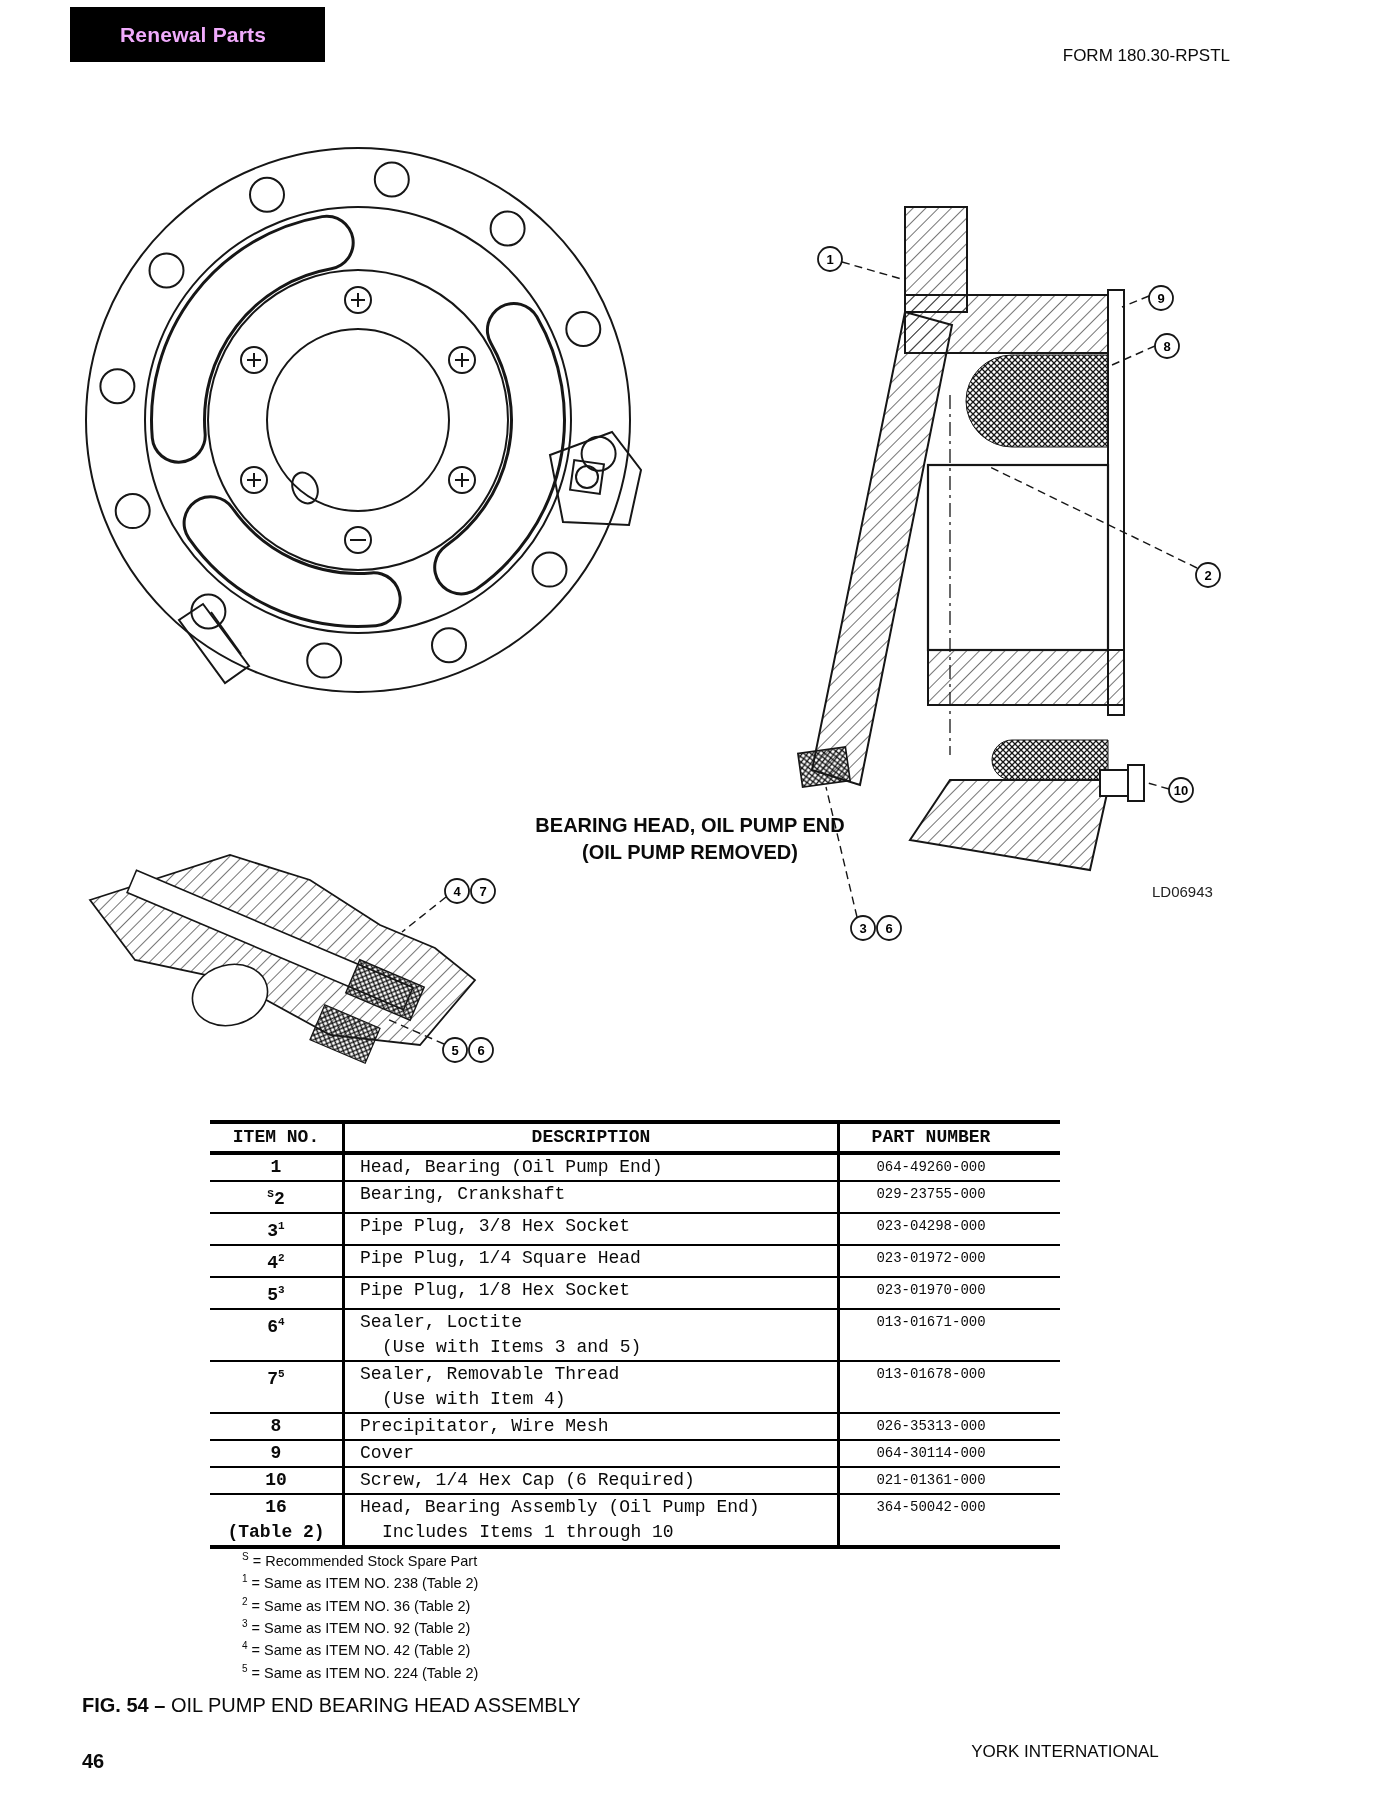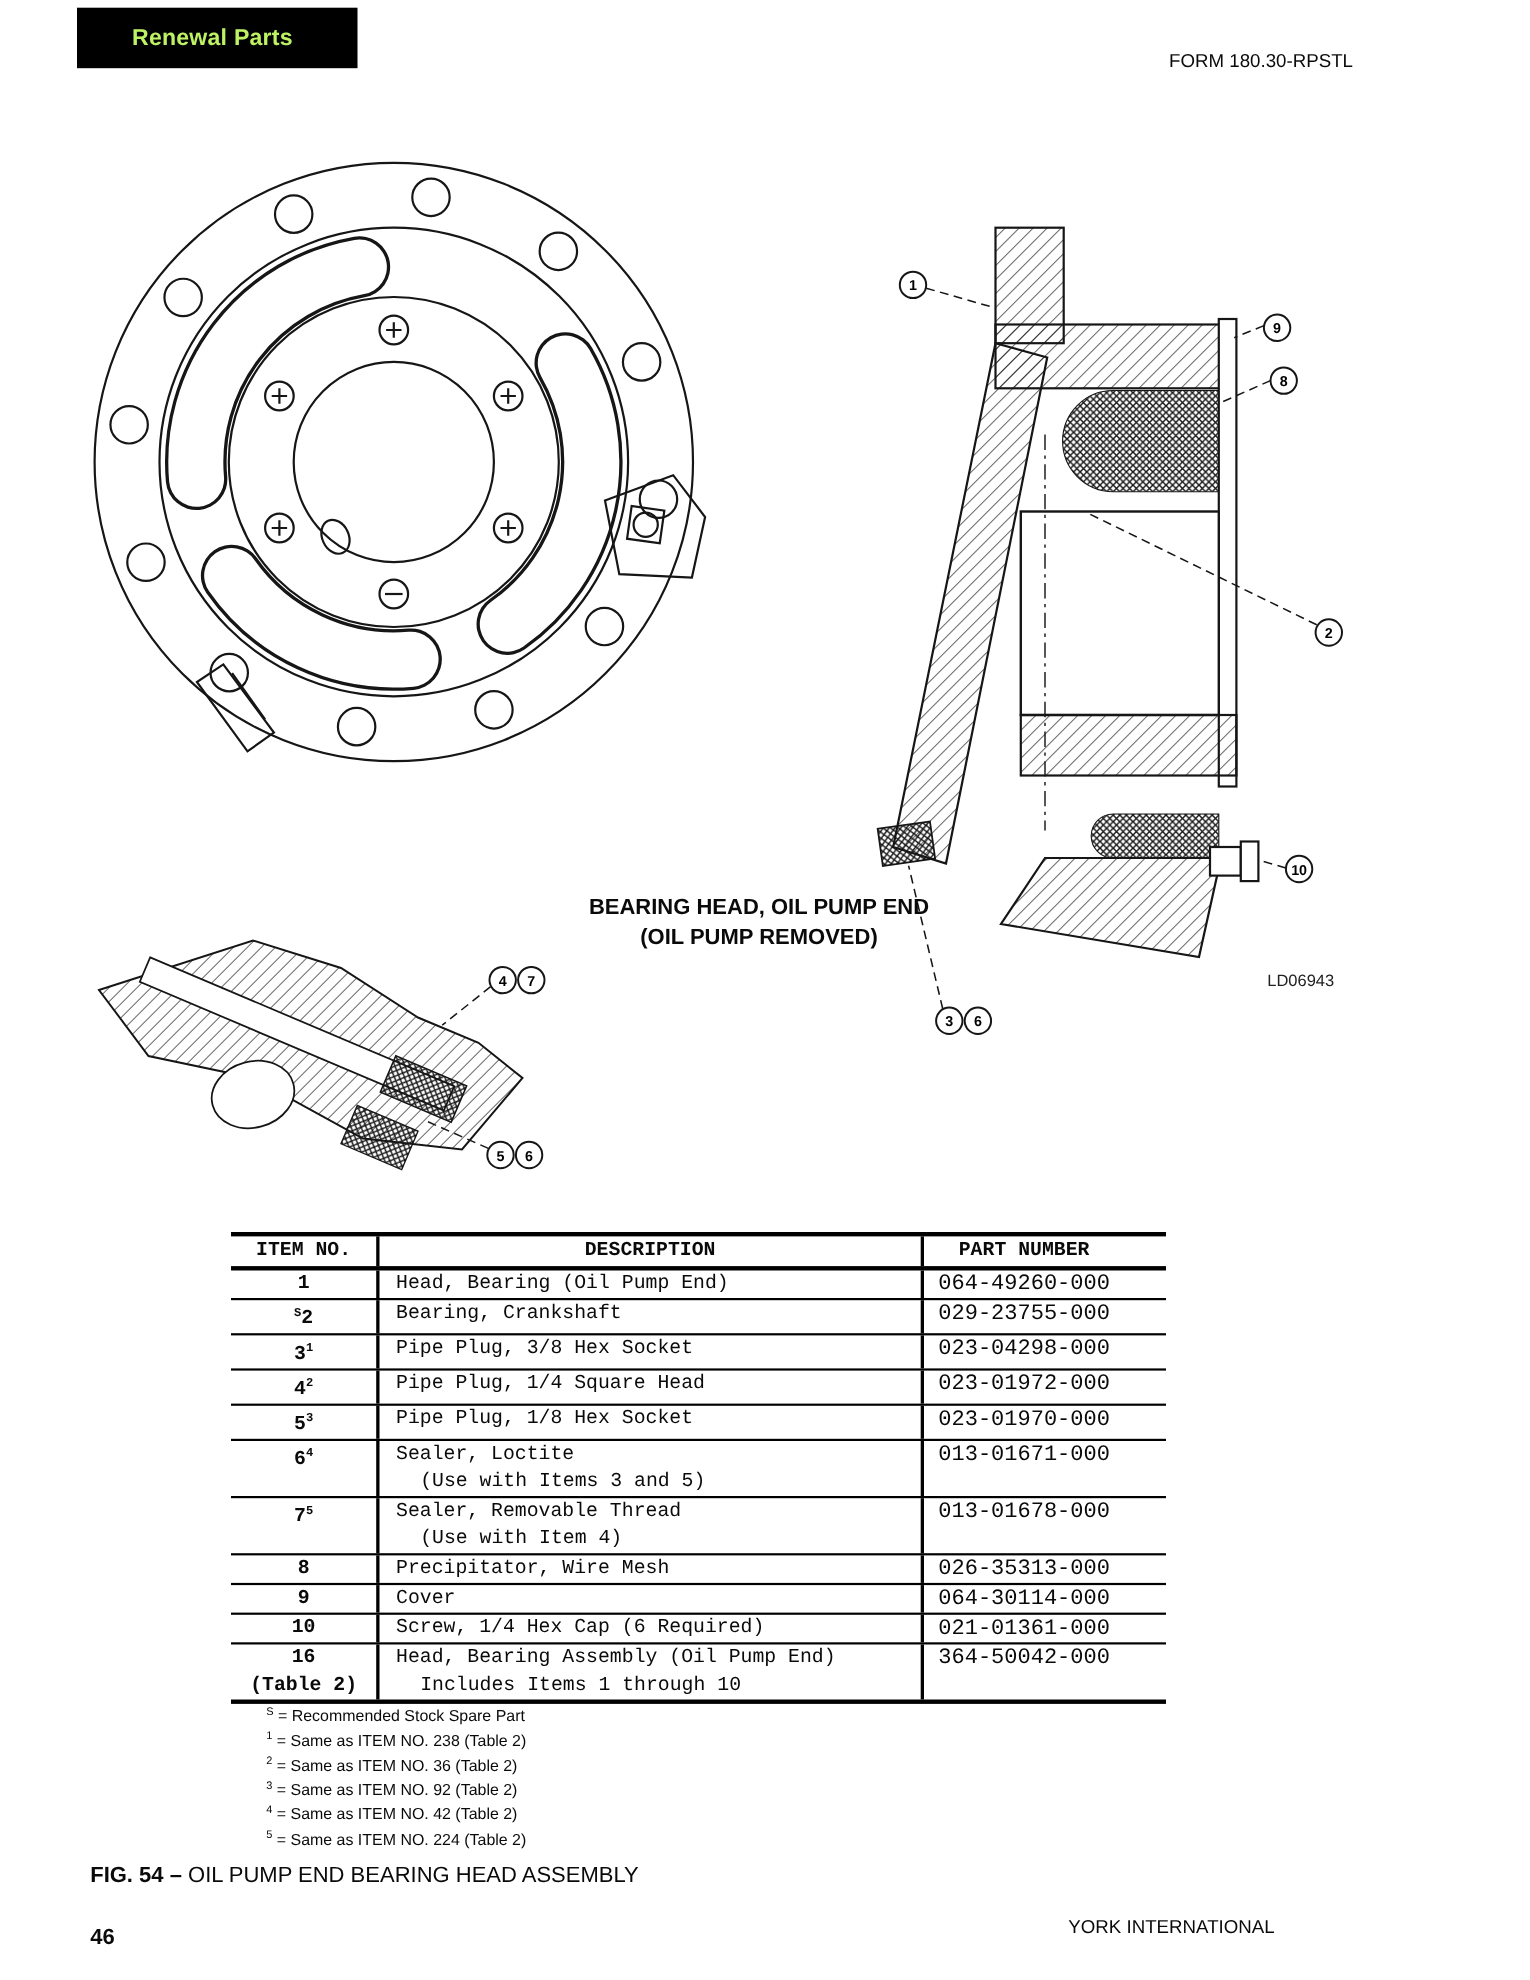--- a/index.html
+++ b/index.html
@@ -3,37 +3,37 @@
 <meta charset="utf-8">
 <style>
   html,body{margin:0;padding:0;background:#e8e8e8;}
   .page{
     position:relative;width:1391px;height:1800px;background:#ffffff;
     font-family:"Liberation Sans",sans-serif;color:#0a0a0a;overflow:hidden;
   }
   .abs{position:absolute;}
   
   .banner{
-    left:70px;top:7px;width:205px;height:55px;background:#000;color:#bef264;
+    left:70px;top:7px;width:205px;height:55px;background:#000;color:#f0abfc;
     font-size:21px;font-weight:bold;display:flex;align-items:center;padding-left:50px;
     letter-spacing:.2px;
   }
   .form-no{left:900px;top:46px;width:330px;text-align:right;font-size:17px;}
   
   .fig-caption{left:420px;top:812px;width:540px;text-align:center;font-weight:bold;font-size:20px;line-height:27px;}
   .drawing-code{left:1152px;top:883px;font-size:15px;color:#222;}
   
   .ptable{left:210px;top:1120px;width:850px;border-top:4px solid #000;font-family:Liberation Mono, monospace;}
   .trow{display:flex;border-bottom:2px solid #000;}
   .trow.thead{border-bottom:4px solid #000;}
   .trow.tlast{border-bottom:4px solid #000;}
   .cell{box-sizing:border-box;line-height:25px;font-size:18px;}
   .c-item{width:135px;text-align:center;font-weight:bold;border-right:3px solid #000;}
   .c-desc{width:495px;padding-left:15px;border-right:3px solid #000;}
-  .c-part{width:182px;text-align:center;font-size:20px;}
+  .c-part{width:182px;text-align:center;font-size:14px;}
   .thead .cell{font-weight:bold;line-height:27px;font-size:18px;text-align:center;padding-left:0;}
   .d2{display:block;padding-left:22px;}
   .item2{display:block;}
   sup{font-size:11px;}
   
   .footnotes{left:242px;top:1548px;font-size:14.5px;line-height:18.5px;}
   .footnotes sup{font-size:10px;}
   
   .figline{left:82px;top:1694px;font-size:20px;}
   .figline b{font-weight:bold;margin-top:13px;}

